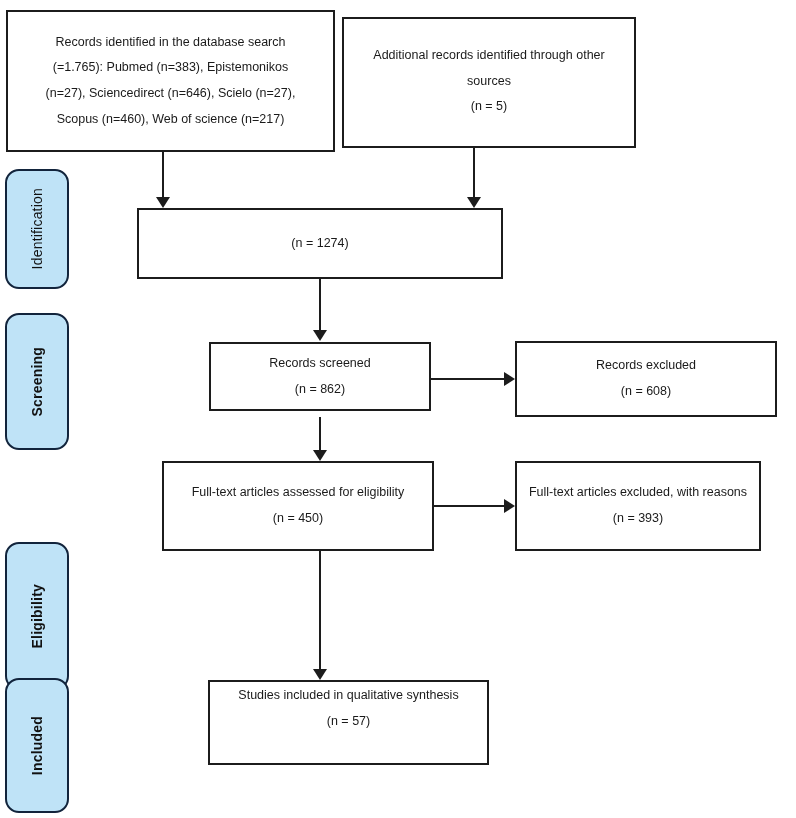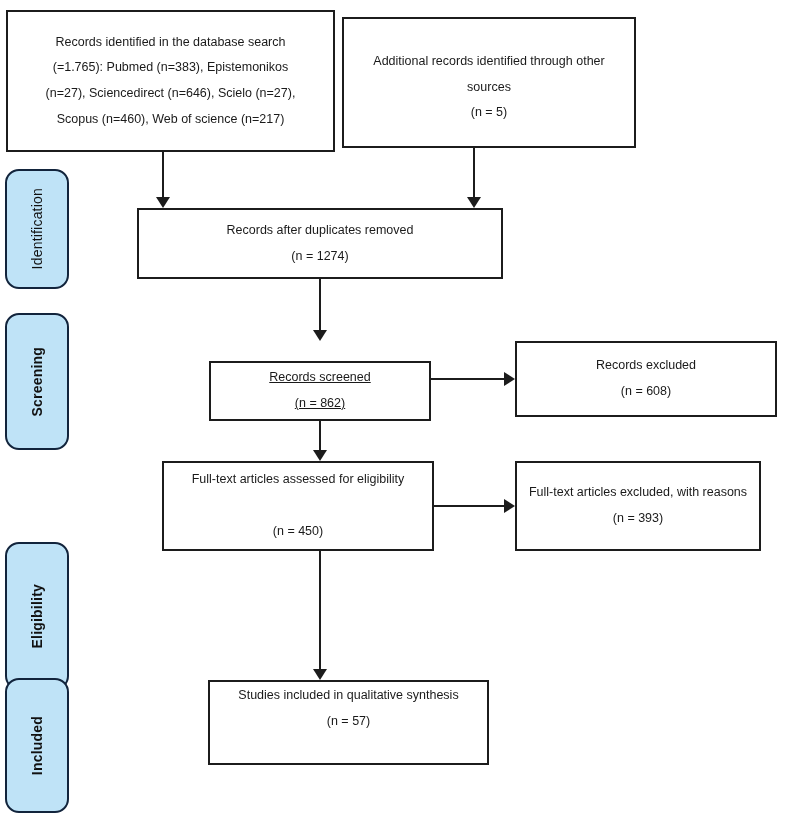--- a/index.html
+++ b/index.html
@@ -138,42 +138,41 @@
   <div class="conn v" style="left:319px; top:551px; height:122px;"></div>
   <div class="arrowhead down" style="left:313px; top:669px;"></div>
 
   <div class="flow-box multiline" style="left:6px; top:10px; width:329px; height:142px;justify-content:center;">
     <span class="line">Records identified in the database search</span>
     <span class="line">(=1.765): Pubmed (n=383), Epistemonikos</span>
     <span class="line">(n=27), Sciencedirect (n=646), Scielo (n=27),</span>
     <span class="line">Scopus (n=460), Web of science (n=217)</span>
   </div>
 
-  <div class="flow-box multiline" style="left:342px; top:17px; width:294px; height:131px; justify-content:flex-start; padding-top:30px;">
+  <div class="flow-box multiline" style="left:342px; top:17px; width:294px; height:131px; justify-content:flex-start; padding-top:24px;">
     <span class="line">Additional records identified through other</span>
     <span class="line">sources</span>
     <span class="line">(n = 5)</span>
   </div>
 
   <div class="flow-box" style="left:137px; top:208px; width:366px; height:71px;">
-    <span class="line">Records after duplicates removed</span>
     <span class="line">(n = 1274)</span>
   </div>
 
-  <div class="flow-box" style="left:209px; top:361px; width:222px; height:60px;text-decoration:underline;">
+  <div class="flow-box" style="left:209px; top:342px; width:222px; height:69px;">
     <span class="line">Records screened</span>
     <span class="line">(n = 862)</span>
   </div>
 
   <div class="flow-box" style="left:515px; top:341px; width:262px; height:76px;">
     <span class="line">Records excluded</span>
     <span class="line">(n = 608)</span>
   </div>
 
-  <div class="flow-box" style="left:162px; top:461px; width:272px; height:90px;justify-content:space-between;">
+  <div class="flow-box" style="left:162px; top:461px; width:272px; height:90px;">
     <span class="line">Full-text articles assessed for eligibility</span>
     <span class="line">(n = 450)</span>
   </div>
 
   <div class="flow-box" style="left:515px; top:461px; width:246px; height:90px;">
     <span class="line">Full-text articles excluded, with reasons</span>
     <span class="line">(n = 393)</span>
   </div>
 
   <div class="flow-box" style="left:208px; top:680px; width:281px; height:85px; justify-content:flex-start; padding-top:1px;">

